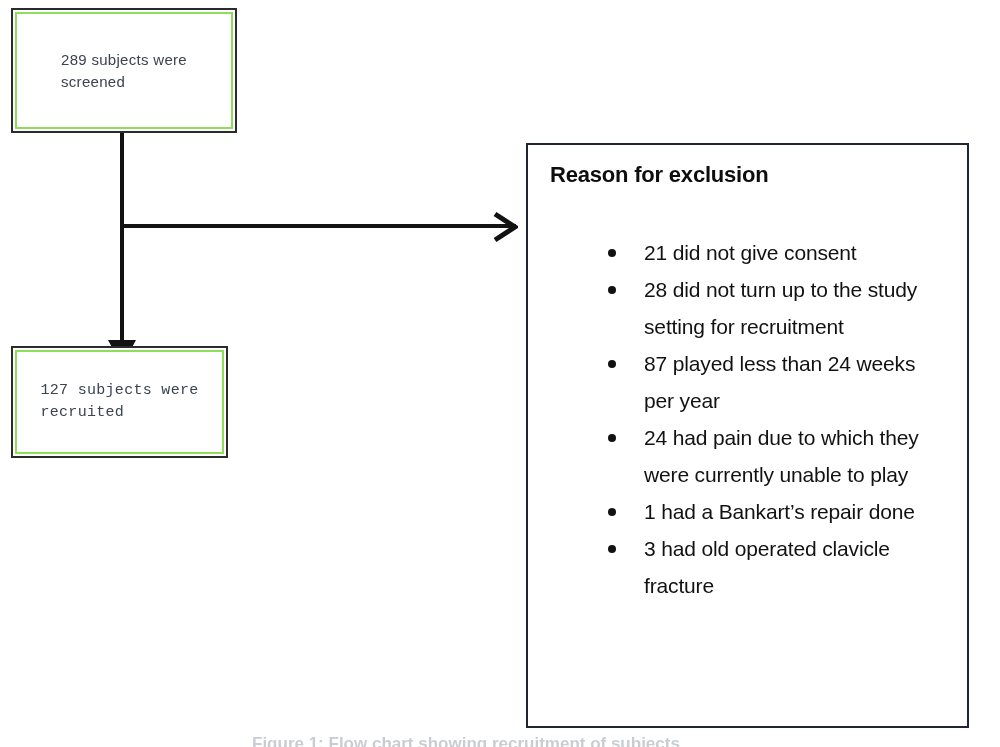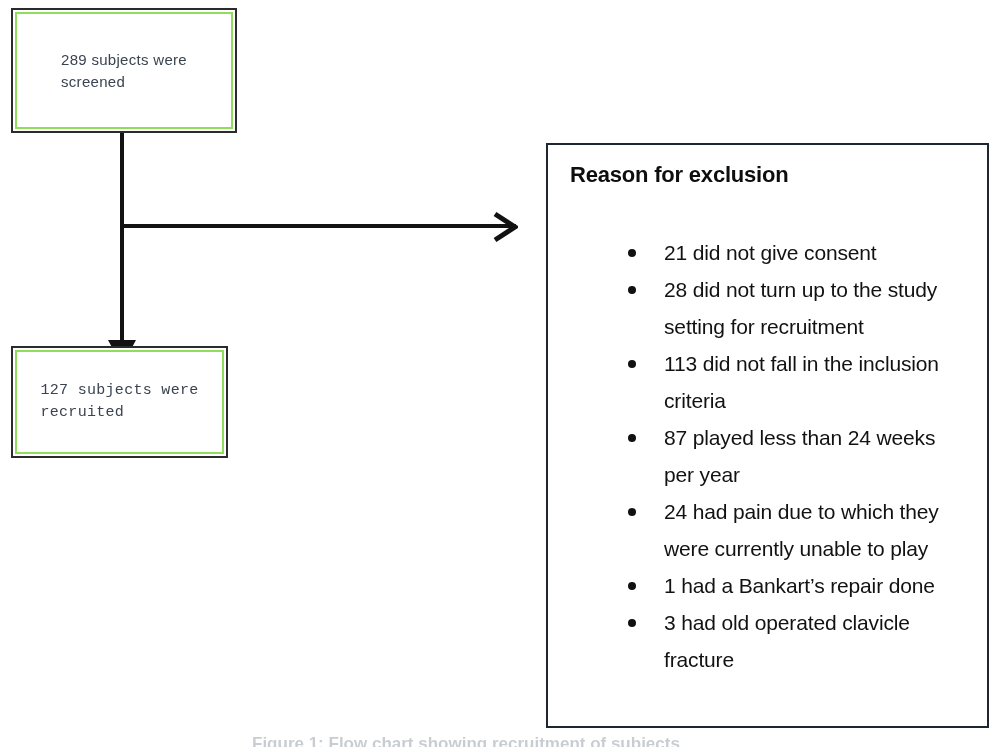--- a/index.html
+++ b/index.html
@@ -99,21 +99,21 @@
     position: absolute;
     left: 106px;
     top: 336px;
     width: 32px;
     height: 32px;
   }
 
   
   #panel-exclusion {
     position: absolute;
-    left: 546px;
+    left: 526px;
     top: 143px;
     width: 443px;
     height: 585px;
     box-sizing: border-box;
     background: #ffffff;
     border: 2px solid #1c2733;
   }
   #panel-heading {
     position: absolute;
     left: 22px;
@@ -205,24 +205,20 @@
       <li>
         <span class="bullet-dot"></span>
         <span>21 did not give consent</span>
       </li>
       <li>
         <span class="bullet-dot"></span>
         <span>28 did not turn up to the study setting for recruitment</span>
       </li>
       <li>
         <span class="bullet-dot"></span>
-        <span>113 did not fall in the inclusion criteria</span>
-      </li>
-      <li>
-        <span class="bullet-dot"></span>
         <span>87 played less than 24 weeks per year</span>
       </li>
       <li>
         <span class="bullet-dot"></span>
         <span>24 had pain due to which they were currently unable to play</span>
       </li>
       <li>
         <span class="bullet-dot"></span>
         <span>1 had a Bankart’s repair done</span>
       </li>

